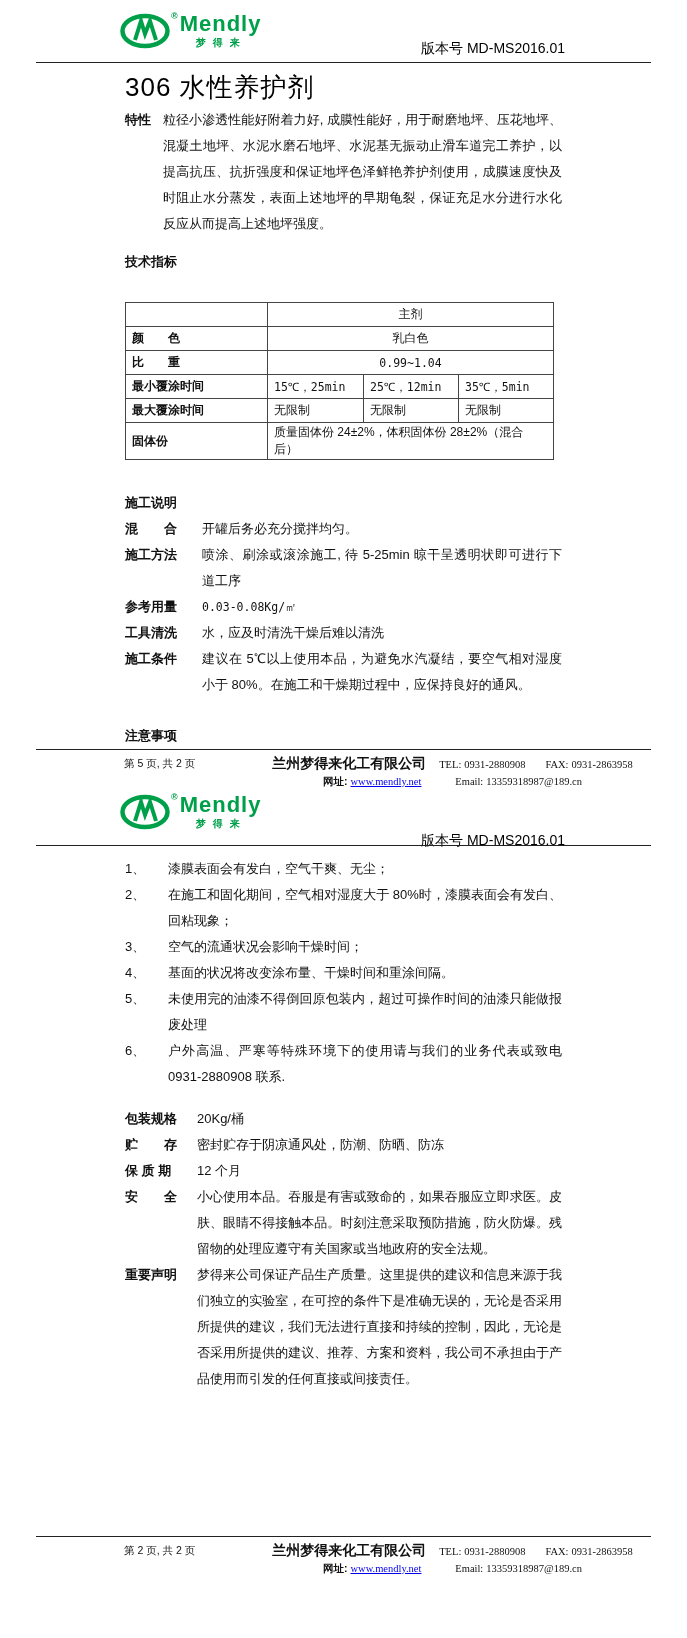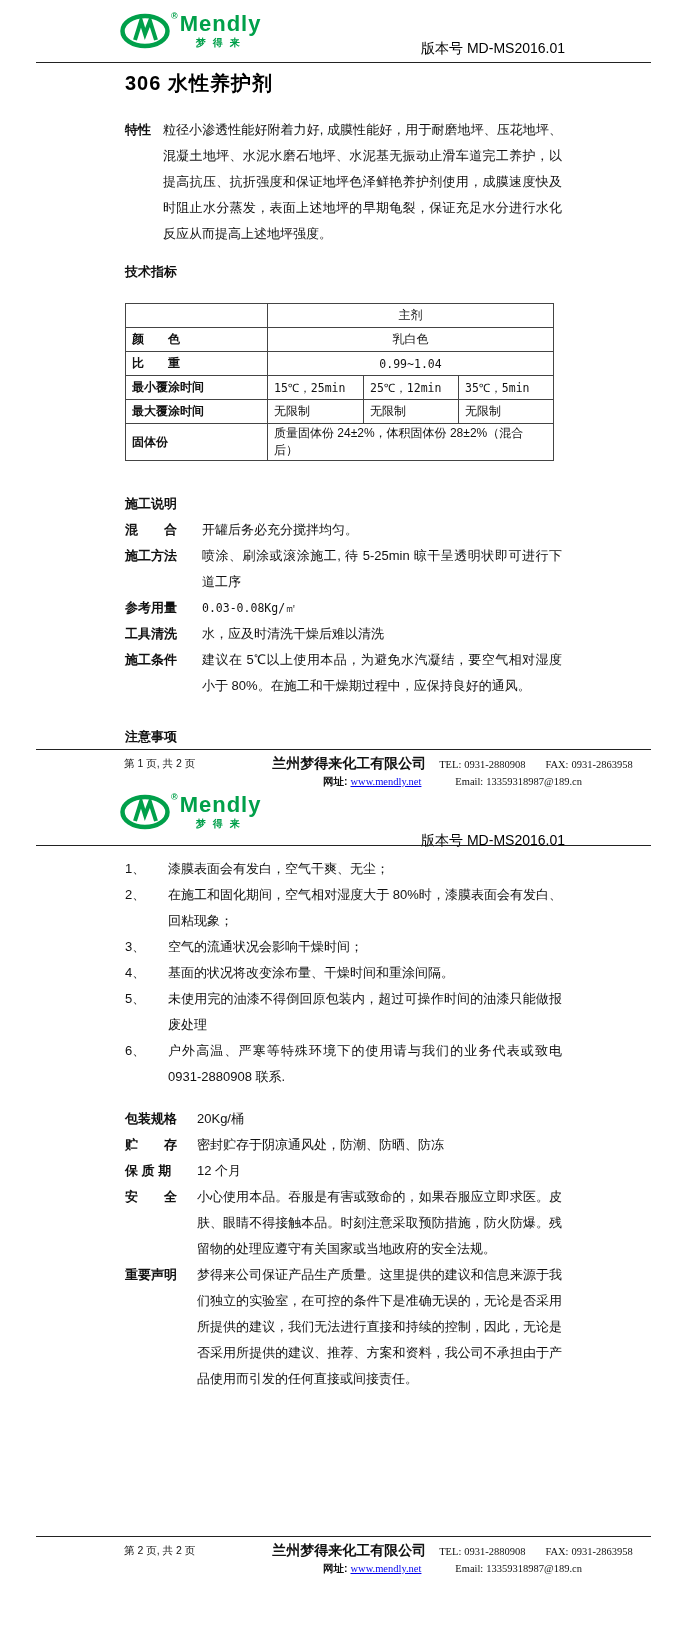--- a/index.html
+++ b/index.html
@@ -22,35 +22,35 @@
   .p2 .version { top:42px; }
   .rule { position:absolute; left:36px; right:36px; border-top:1.5px solid #222; }
   .p1 .rule-header { top:62px; }
   .p2 .rule-header { top:55px; }
 
   
   .content { position:absolute; left:0; right:0; padding:0 125px; }
   .p1 .content { top:70px; }
   .p2 .content { top:66px; }
 
-  .doc-title { font-size:20px; font-weight:bold; color:#000; letter-spacing:1px; margin-bottom:20px; }
+  .doc-title { font-size:26px; font-weight:normal; color:#000; letter-spacing:1px; margin-bottom:2px; }
 
   .def-row { display:flex; line-height:26px; font-size:13px; text-align:justify; }
   .def-row .label { font-weight:bold; flex:0 0 auto; white-space:pre; }
   .label-sm { width:38px; }
   .label-md { width:77px; }
   .p2 .label-md { width:72px; }
   .def-row .value { flex:1 1 auto; text-align:justify; }
 
   .sec-heading { font-size:13px; font-weight:bold; line-height:26px; }
   .h-tech { margin-top:12px; }
   .h-constr { margin-top:30px; }
   .h-notes { margin-top:25px; }
 
-  table.spec { border-collapse:collapse; table-layout:fixed; width:428px; margin-top:18px; font-size:12px; }
+  table.spec { border-collapse:collapse; table-layout:fixed; width:428px; margin-top:27px; font-size:12px; }
   table.spec td { border:1px solid #444; height:24px; padding:1px 6px; vertical-align:middle; }
   td.c-label { font-weight:bold; white-space:pre; }
   td.center { text-align:center; }
   .mono { font-family:"DejaVu Sans Mono", monospace; font-size:11.5px; }
 
   
   .list-row { display:flex; line-height:26px; font-size:13px; }
   .list-row .num { flex:0 0 43px; }
   .list-row .text { flex:1 1 auto; text-align:justify; }
   .gap-before { margin-top:16px; }
@@ -158,21 +158,21 @@
       </div>
       <div class="def-row">
         <span class="label label-md">施工条件</span>
         <span class="value">建议在 5℃以上使用本品，为避免水汽凝结，要空气相对湿度小于 80%。在施工和干燥期过程中，应保持良好的通风。</span>
       </div>
 
       <h2 class="sec-heading h-notes">注意事项</h2>
     </div>
 
     <footer class="footer">
-      <span class="pagenum">第 1 页, 共 2 页</span>
+      <span class="pagenum">第 5 页, 共 2 页</span>
       <div class="company-block">
         <div>
           <span class="company-name">兰州梦得来化工有限公司</span>
           <span class="serif">TEL:</span>
           <span class="serif">0931-2880908</span>
           <span class="fl-gap"></span>
           <span class="serif">FAX:</span>
           <span class="serif">0931-2863958</span>
         </div>
         <div>

